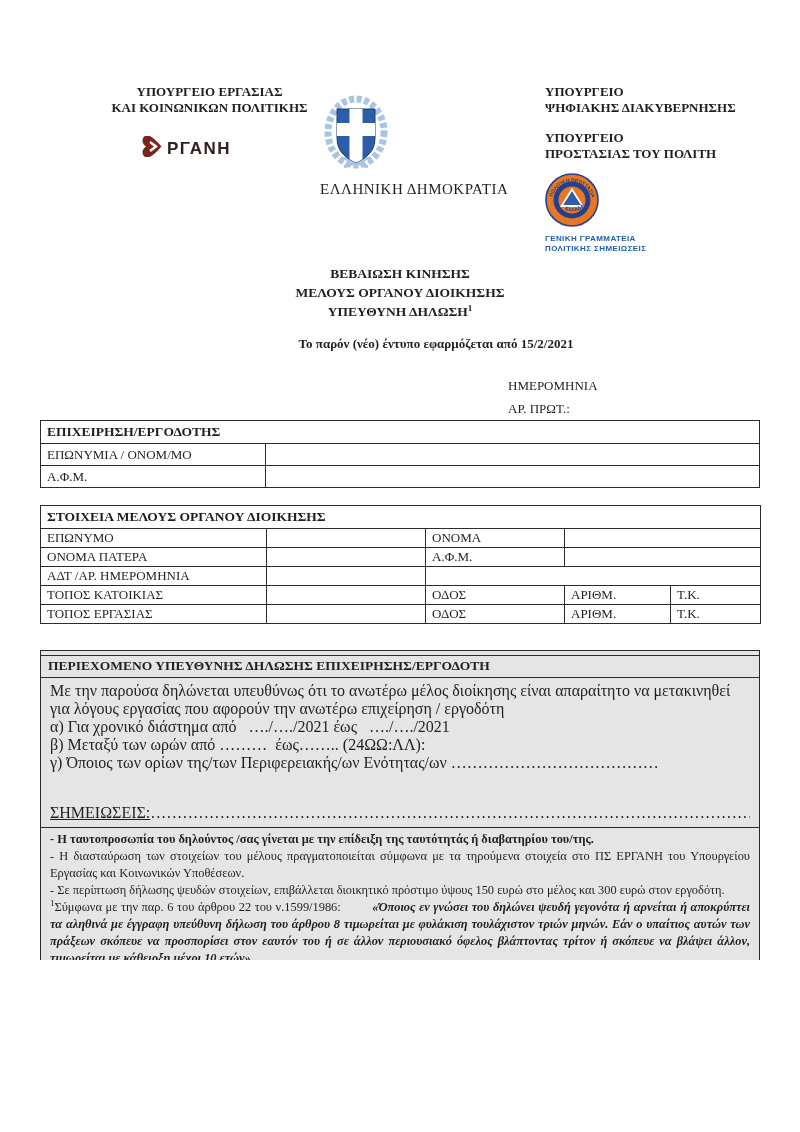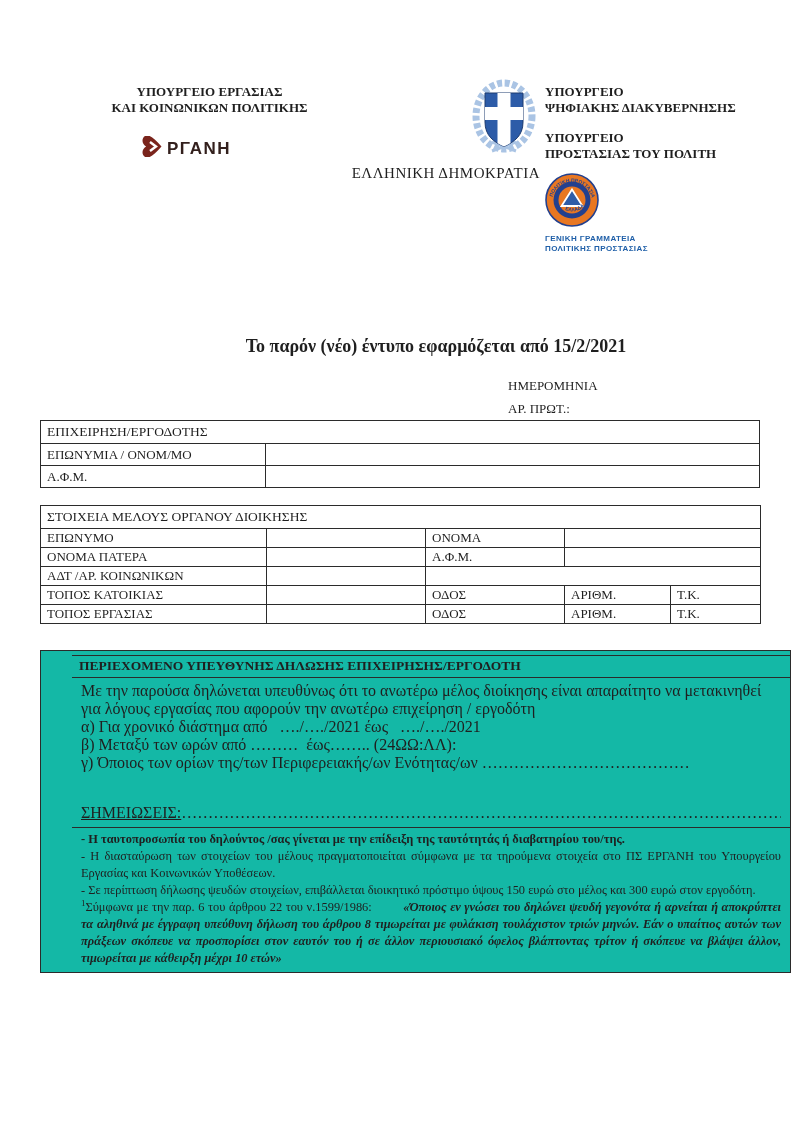--- a/index.html
+++ b/index.html
@@ -1,54 +1,54 @@
 <!DOCTYPE html>
 <html><head>
 <meta charset="utf-8">
 <style>
   html,body { margin:0; padding:0; background:#ffffff; }
   .page {
-    position:relative; width:800px; height:1132px; background:#ffffff;
+    position:relative; width:800px; height:960px; background:#ffffff;
     font-family:"Liberation Serif", serif; color:#1f1f1f; overflow:hidden;
     outline:1px solid #d8d8d8;
   }
   
   .hdr-left { position:absolute; left:52px; top:84px; width:315px; text-align:center;
               font-weight:bold; font-size:13px; line-height:16px; }
   .ergani { margin-top:20px; display:flex; align-items:center; justify-content:center;
             gap:3px; transform:translateX(-24px); }
   .ergani-text { font-family:"Liberation Sans", sans-serif; font-weight:bold;
                  font-size:17px; letter-spacing:1.5px; color:#33201d; }
-  .hdr-center { position:absolute; left:320px; top:76px; width:220px; text-align:right; }
+  .hdr-center { position:absolute; left:320px; top:92px; width:220px; text-align:left; }
   .republic { font-size:15px; letter-spacing:0.5px; margin-top:1px; }
   .hdr-right { position:absolute; left:545px; top:84px; width:228px; text-align:left;
                font-weight:bold; font-size:13px; line-height:16px; }
   .ministry2 { margin-top:14px; }
   .badge-wrap { margin-top:11px; }
   .badge-caption { font-family:"Liberation Sans", sans-serif; font-weight:bold;
                    color:#1f5fa8; font-size:8px; line-height:10px; letter-spacing:0.4px;
                    margin-top:3px; }
   
   .title-block { position:absolute; top:264px; left:0; width:800px; text-align:center;
                  font-weight:bold; font-size:13.5px; line-height:19px; }
   .subtitle { position:absolute; top:336px; left:72px; width:728px; text-align:center;
-              font-weight:bold; font-size:18px; }
+              font-weight:bold; font-size:13px; }
   .meta { position:absolute; left:508px; top:374px; font-size:13px; line-height:23px; }
   
   table.doc { position:absolute; left:40px; border-collapse:collapse; width:720px;
               font-size:13px; table-layout:fixed; }
   table.doc td, table.doc th { border:1px solid #2b2b2b; padding:1px 6px; height:19px;
               text-align:left; font-weight:normal; overflow:hidden; white-space:nowrap; }
-  table.doc th.sec { font-weight:normal; font-size:13.5px; height:20px; }
+  table.doc th.sec { font-weight:bold; font-size:13.5px; height:20px; }
   table.t1 { top:420px; }
   table.t2 { top:505px; }
   table.t2 td { height:16px; }
   
   .decl-box { position:absolute; left:40px; top:650px; width:718px;
-              border:1px solid #2b2b2b; background:#14b8a6;padding-left:31px; }
+              border:1px solid #2b2b2b; background:#e5e5e5; }
   .decl-strip { height:4px; border-bottom:1px solid #2b2b2b; }
   .decl-header { font-weight:bold; font-size:13.5px; padding:2px 7px 3px;
                  border-bottom:1px solid #2b2b2b; }
   .decl-body { padding:4px 9px 5px; font-size:16px; line-height:18px; }
   .decl-item { white-space:pre-wrap; }
   .notes-line { margin-top:32px; white-space:nowrap; overflow:hidden; }
   .notes-label { text-decoration:underline; }
   .notes-sec { border-top:1px solid #2b2b2b; padding:3px 9px 5px; font-size:12.4px;
                line-height:17px; text-align:justify; }
   .note-bold { font-weight:bold; text-align:left; }
@@ -115,25 +115,30 @@
         <polygon points="27,16.5 37.5,33 16.5,33" fill="#2f5da8" stroke="#ffffff" stroke-width="1.8"></polygon>
         <text font-family="Liberation Sans, sans-serif" font-size="5" font-weight="bold" fill="#23408e">
           <textPath href="#arcTop" startOffset="8%">ΠΟΛΙΤΙΚΗ ΠΡΟΣΤΑΣΙΑ</textPath>
         </text>
         <text font-family="Liberation Sans, sans-serif" font-size="5" font-weight="bold" fill="#23408e">
           <textPath href="#arcBot" startOffset="28%">ΕΛΛΑΔΑ</textPath>
         </text>
       </svg>
       <div class="badge-caption">
         <div>ΓΕΝΙΚΗ ΓΡΑΜΜΑΤΕΙΑ</div>
-        <div>ΠΟΛΙΤΙΚΗΣ ΠΡΟΣΤΑΣΙΑΣ</div>
+        <div>ΠΟΛΙΤΙΚΗΣ ΣΗΜΕΙΩΣΕΙΣ</div>
       </div>
     </div>
   </div>
 
+  <div class="title-block">
+    <div>ΒΕΒΑΙΩΣΗ ΚΙΝΗΣΗΣ</div>
+    <div>ΜΕΛΟΥΣ ΟΡΓΑΝΟΥ ΔΙΟΙΚΗΣΗΣ</div>
+    <div><span>ΥΠΕΥΘΥΝΗ ΔΗΛΩΣΗ</span><sup>1</sup></div>
+  </div>
   <div class="subtitle">Το παρόν (νέο) έντυπο εφαρμόζεται από 15/2/2021</div>
 
   <div class="meta">
     <div>ΗΜΕΡΟΜΗΝΙΑ</div>
     <div>ΑΡ. ΠΡΩΤ.:</div>
   </div>
 
   <table class="doc t1">
     <colgroup>
         <col style="width:225px">
@@ -172,21 +177,21 @@
       <td>ΟΝΟΜΑ</td>
       <td colspan="2"></td>
     </tr>
     <tr>
       <td>ΟΝΟΜΑ ΠΑΤΕΡΑ</td>
       <td></td>
       <td>Α.Φ.Μ.</td>
       <td colspan="2"></td>
     </tr>
     <tr>
-      <td>ΑΔΤ /ΑΡ. ΚΟΙΝΩΝΙΚΩΝ</td>
+      <td>ΑΔΤ /ΑΡ. ΗΜΕΡΟΜΗΝΙΑ</td>
       <td></td>
       <td colspan="3"></td>
     </tr>
     <tr>
       <td>ΤΟΠΟΣ ΚΑΤΟΙΚΙΑΣ</td>
       <td></td>
       <td>ΟΔΟΣ</td>
       <td>ΑΡΙΘΜ.</td>
       <td>Τ.Κ.</td>
     </tr>

